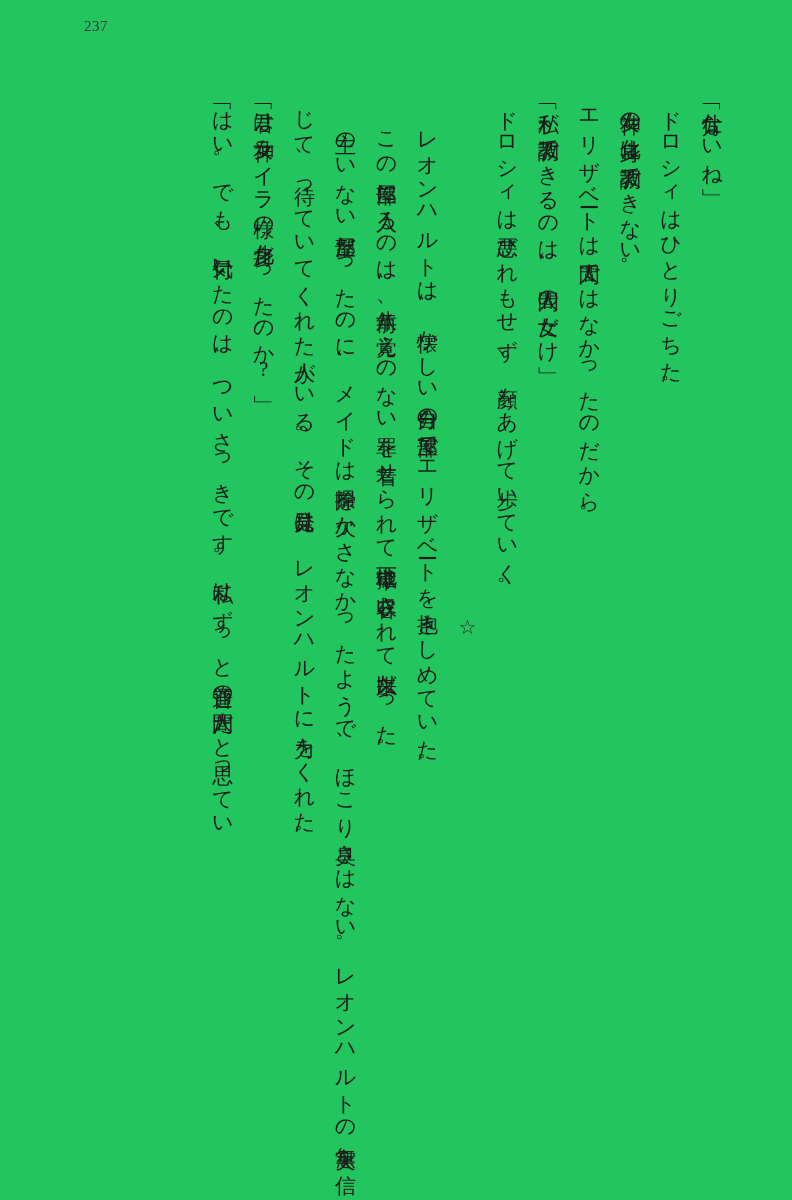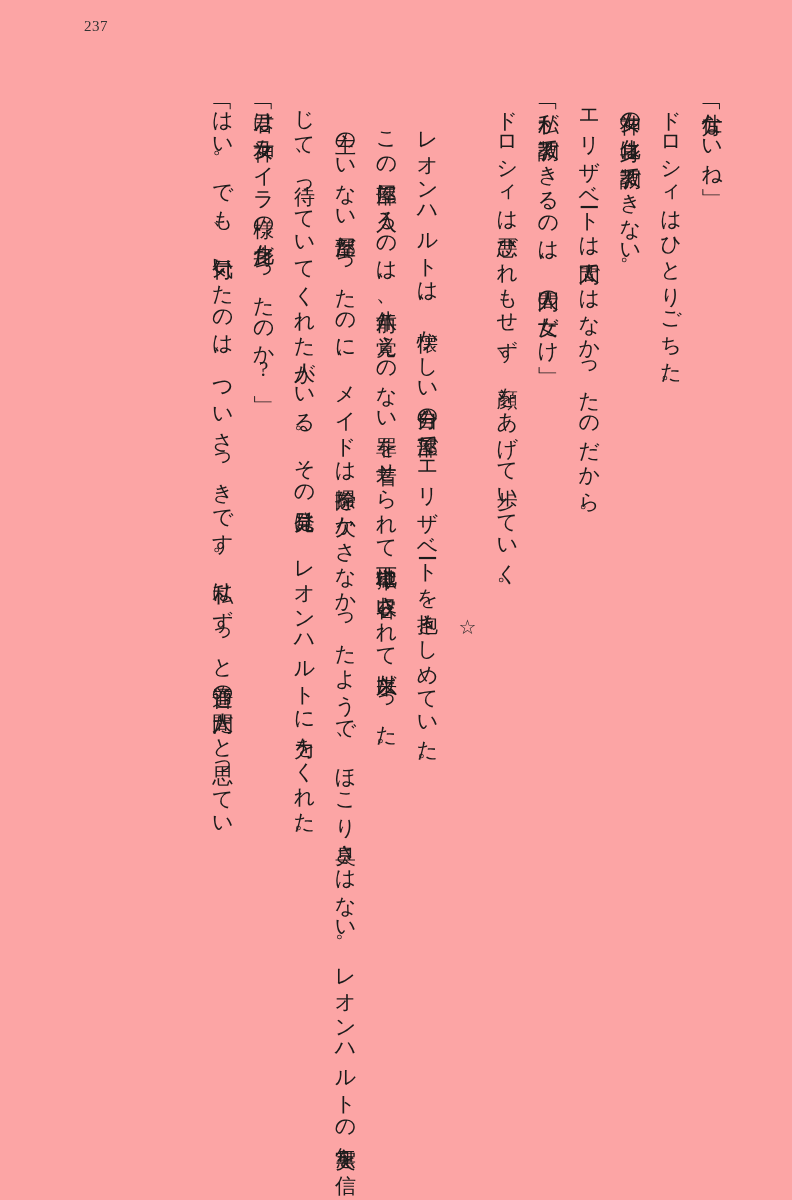--- a/index.html
+++ b/index.html
@@ -4,21 +4,21 @@
 <style>
   html, body {
     margin: 0;
     padding: 0;
     background: #ffffff;
   }
   .page {
     position: relative;
     width: 792px;
     height: 1200px;
-    background: #fca5a5;
+    background: #22c55e;
     overflow: hidden;
     font-family: "Liberation Serif", "DejaVu Serif", serif;
     color: #1a1a1a;
   }
   .page-number {
     position: absolute;
     top: 18px;
     left: 84px;
     font-size: 15px;
     letter-spacing: 0.5px;

